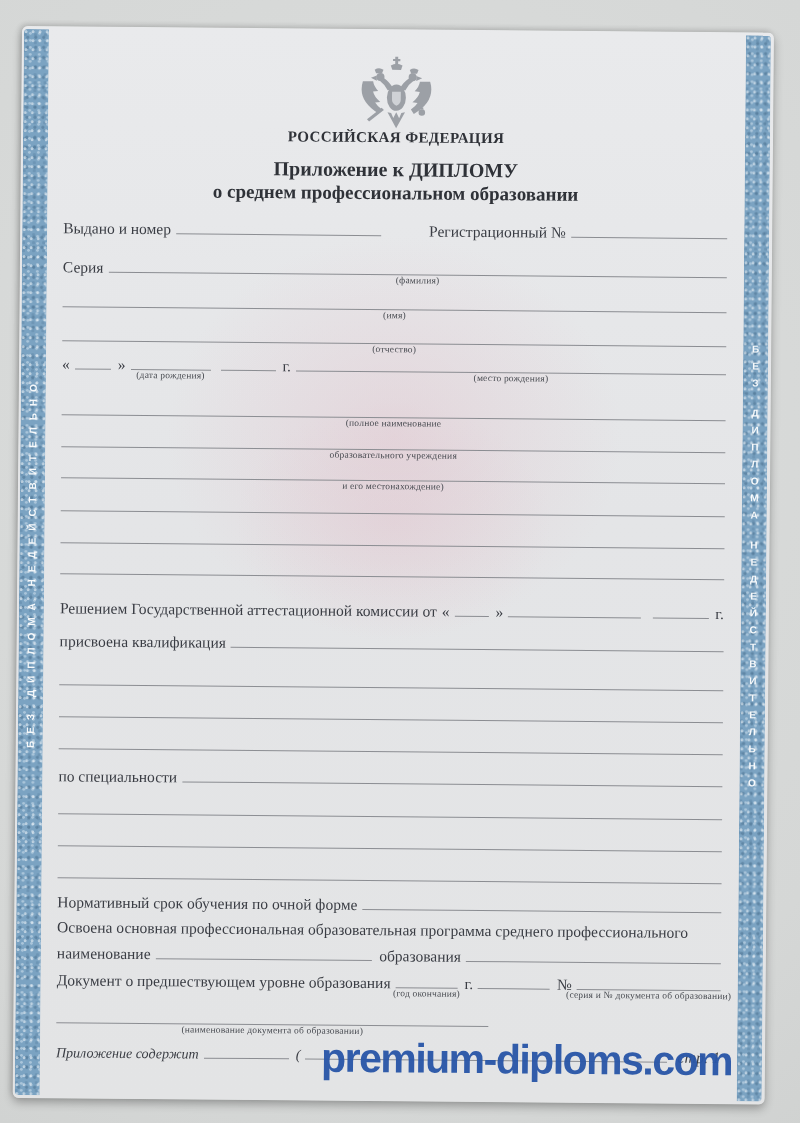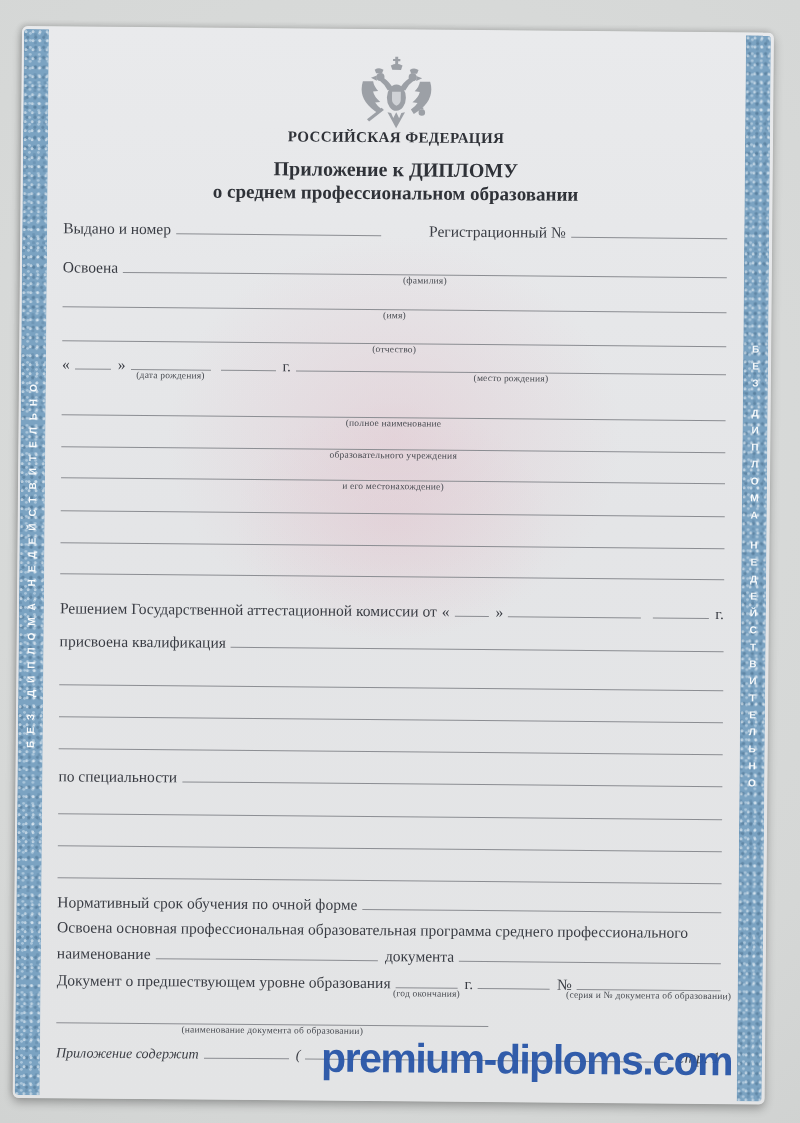--- a/index.html
+++ b/index.html
@@ -139,21 +139,21 @@
 
       <div class="row" style="top:193px">
         <span class="t">Выдано и номер</span>
         <span class="u" style="width:205px"></span>
         <span class="sp" style="width:48px"></span>
         <span class="t">Регистрационный №</span>
         <span class="u grow"></span>
       </div>
 
       <div class="row" style="top:232px">
-        <span class="t">Освоена</span>
+        <span class="t">Серия</span>
         <span class="u grow">
           <span class="sub">(фамилия)</span>
         </span>
       </div>
 
       <div class="row" style="top:267px">
         <span class="u grow">
           <span class="sub">(имя)</span>
         </span>
       </div>
@@ -248,21 +248,21 @@
         <span class="u grow"></span>
       </div>
 
       <div class="row" style="top:892px">
         <span class="t">Освоена основная профессиональная образовательная программа среднего профессионального</span>
       </div>
 
       <div class="row" style="top:918px">
         <span class="t">наименование</span>
         <span class="u" style="flex:0.85 1 auto"></span>
-        <span class="t">документа</span>
+        <span class="t">образования</span>
         <span class="u grow"></span>
       </div>
 
       <div class="row" style="top:945px">
         <span class="t">Документ о предшествующем уровне образования</span>
         <span class="u" style="width:62px">
           <span class="sub">(год окончания)</span>
         </span>
         <span class="t">г.</span>
         <span class="u" style="width:72px"></span>

